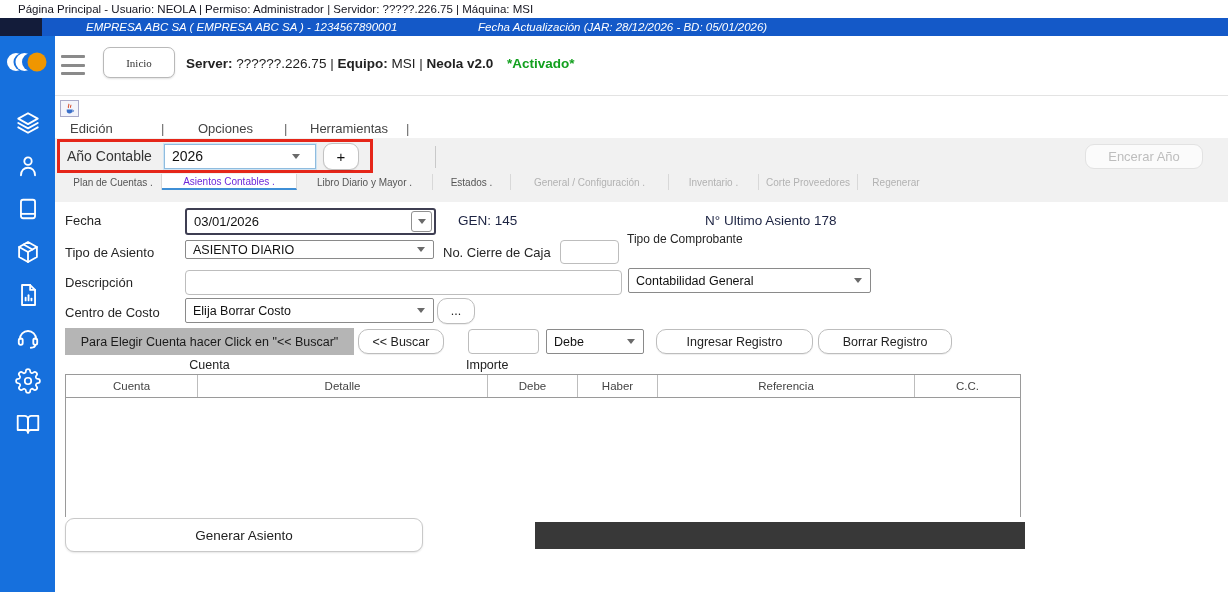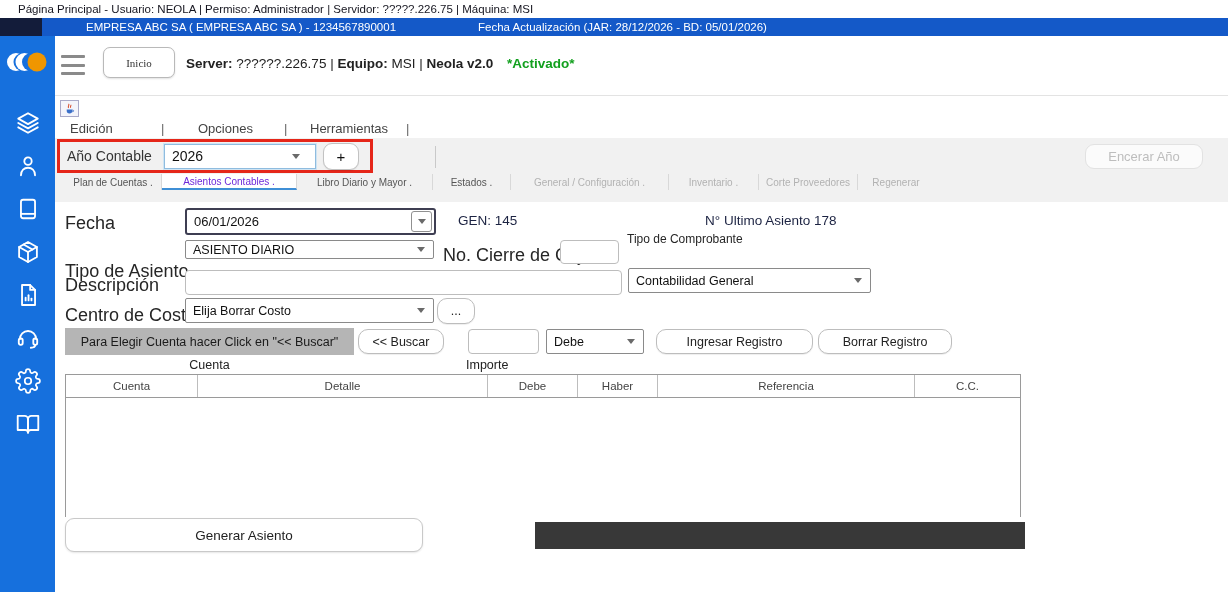--- a/index.html
+++ b/index.html
@@ -7,21 +7,21 @@
     font-family:"Liberation Sans", sans-serif; }
   .screen { position:relative; width:1228px; height:592px; background:#fff; }
 
   
   .titlebar { position:absolute; top:0; left:0; width:100%; height:18px;
     background:#fff; font-size:11.5px; color:#15151f; line-height:18px; padding-left:18px;
     white-space:nowrap; }
 
   
   .companybar { position:absolute; top:18px; left:0; width:100%; height:18px;
-    background:#1459c8; color:#fff; font-size:11.5px; line-height:18px; }
+    background:#1459c8; color:#fff; font-size:11.5px; line-height:18px;font-style:italic; }
   .companybar .dark-corner { position:absolute; left:0; top:0; width:42px; height:18px;
     background:#131c3a; }
   .companybar .company { position:absolute; left:86px; top:0; }
   .companybar .update { position:absolute; left:478px; top:0; }
 
   
   .sidebar { position:absolute; top:36px; left:0; width:55px; height:556px;
     background:#1670dd; }
   .logo { position:absolute; top:12px; left:6px; }
   .side-icons { position:absolute; top:74px; left:0; width:55px; display:flex;
@@ -81,21 +81,21 @@
     background:#f1f1f1; display:flex; padding-left:10px; }
   .tab { height:16px; display:flex; align-items:center; justify-content:center;
     font-size:10px; color:#555; border-right:1px solid #d8d8d8; cursor:pointer;
     white-space:nowrap; }
   .tab.active { background:#fff; border-bottom:2px solid #3f8fd6; color:#6d28d9; }
   .tab.dim { color:#b2b2b2; }
   .t0{width:97px;} .t1{width:135px;} .t2{width:136px;} .t3{width:78px;}
   .t4{width:158px;} .t5{width:90px;} .t6{width:99px;} .t7{width:76px; border-right:none;}
 
   
-  .flabel { position:absolute; font-size:18px; color:#262626; white-space:nowrap; }
+  .flabel { position:absolute; font-size:13px; color:#262626; white-space:nowrap; }
   .combo { position:absolute; background:#fff; display:flex; align-items:center;
     font-size:12.5px; color:#111; cursor:pointer; }
   .combo .val { padding-left:7px; flex:1; white-space:nowrap; overflow:hidden; }
   .tri { width:0; height:0; border-left:4px solid transparent;
     border-right:4px solid transparent; border-top:5px solid #6a6a6a; margin-right:8px; }
   .fecha-combo { left:130px; top:112px; width:251px; height:27px;
     border:2px solid #3e3e52; border-radius:3px; font-size:13px; }
   .fecha-combo .arrow-box { width:21px; height:21px; border:1px solid #909090;
     border-radius:3px; margin-right:2px; display:flex; align-items:center;
     justify-content:center; }
@@ -249,29 +249,29 @@
       <div class="tab t2">Libro Diario y Mayor  .</div>
       <div class="tab t3">Estados  .</div>
       <div class="tab t4 dim">General / Configuración  .</div>
       <div class="tab t5 dim">Inventario  .</div>
       <div class="tab t6 dim">Corte Proveedores</div>
       <div class="tab t7 dim">Regenerar</div>
     </div>
 
     <span class="flabel" style="left:10px; top:117px;">Fecha</span>
     <div class="combo fecha-combo">
-      <span class="val">06/01/2026</span>
+      <span class="val">03/01/2026</span>
       <span class="arrow-box">
           <span class="tri"></span>
         </span>
     </div>
     <span class="gen-text" style="left:403px; top:117px;">GEN: 145</span>
     <span class="ultimo-text" style="left:650px; top:117px;">N° Ultimo Asiento 178</span>
 
-    <span class="flabel" style="left:10px; top:149px;margin-top:16px;">Tipo de Asiento</span>
+    <span class="flabel" style="left:10px; top:149px;">Tipo de Asiento</span>
     <div class="combo dd" style="left:130px; top:144px; width:249px; height:19px;">
       <span class="val">ASIENTO DIARIO</span>
       <span class="tri"></span>
     </div>
     <span class="flabel" style="left:388px; top:149px;">No. Cierre de Caja</span>
     <input class="txt" style="left: 505px; top: 144px; width: 59px; height: 24px;" value="">
     <span class="flabel" style="left:572px; top:136px; font-size:12px;">Tipo de Comprobante</span>
 
     <span class="flabel" style="left:10px; top:179px;">Descripción</span>
     <input class="txt" style="left: 130px; top: 174px; width: 437px; height: 25px;" value="">

